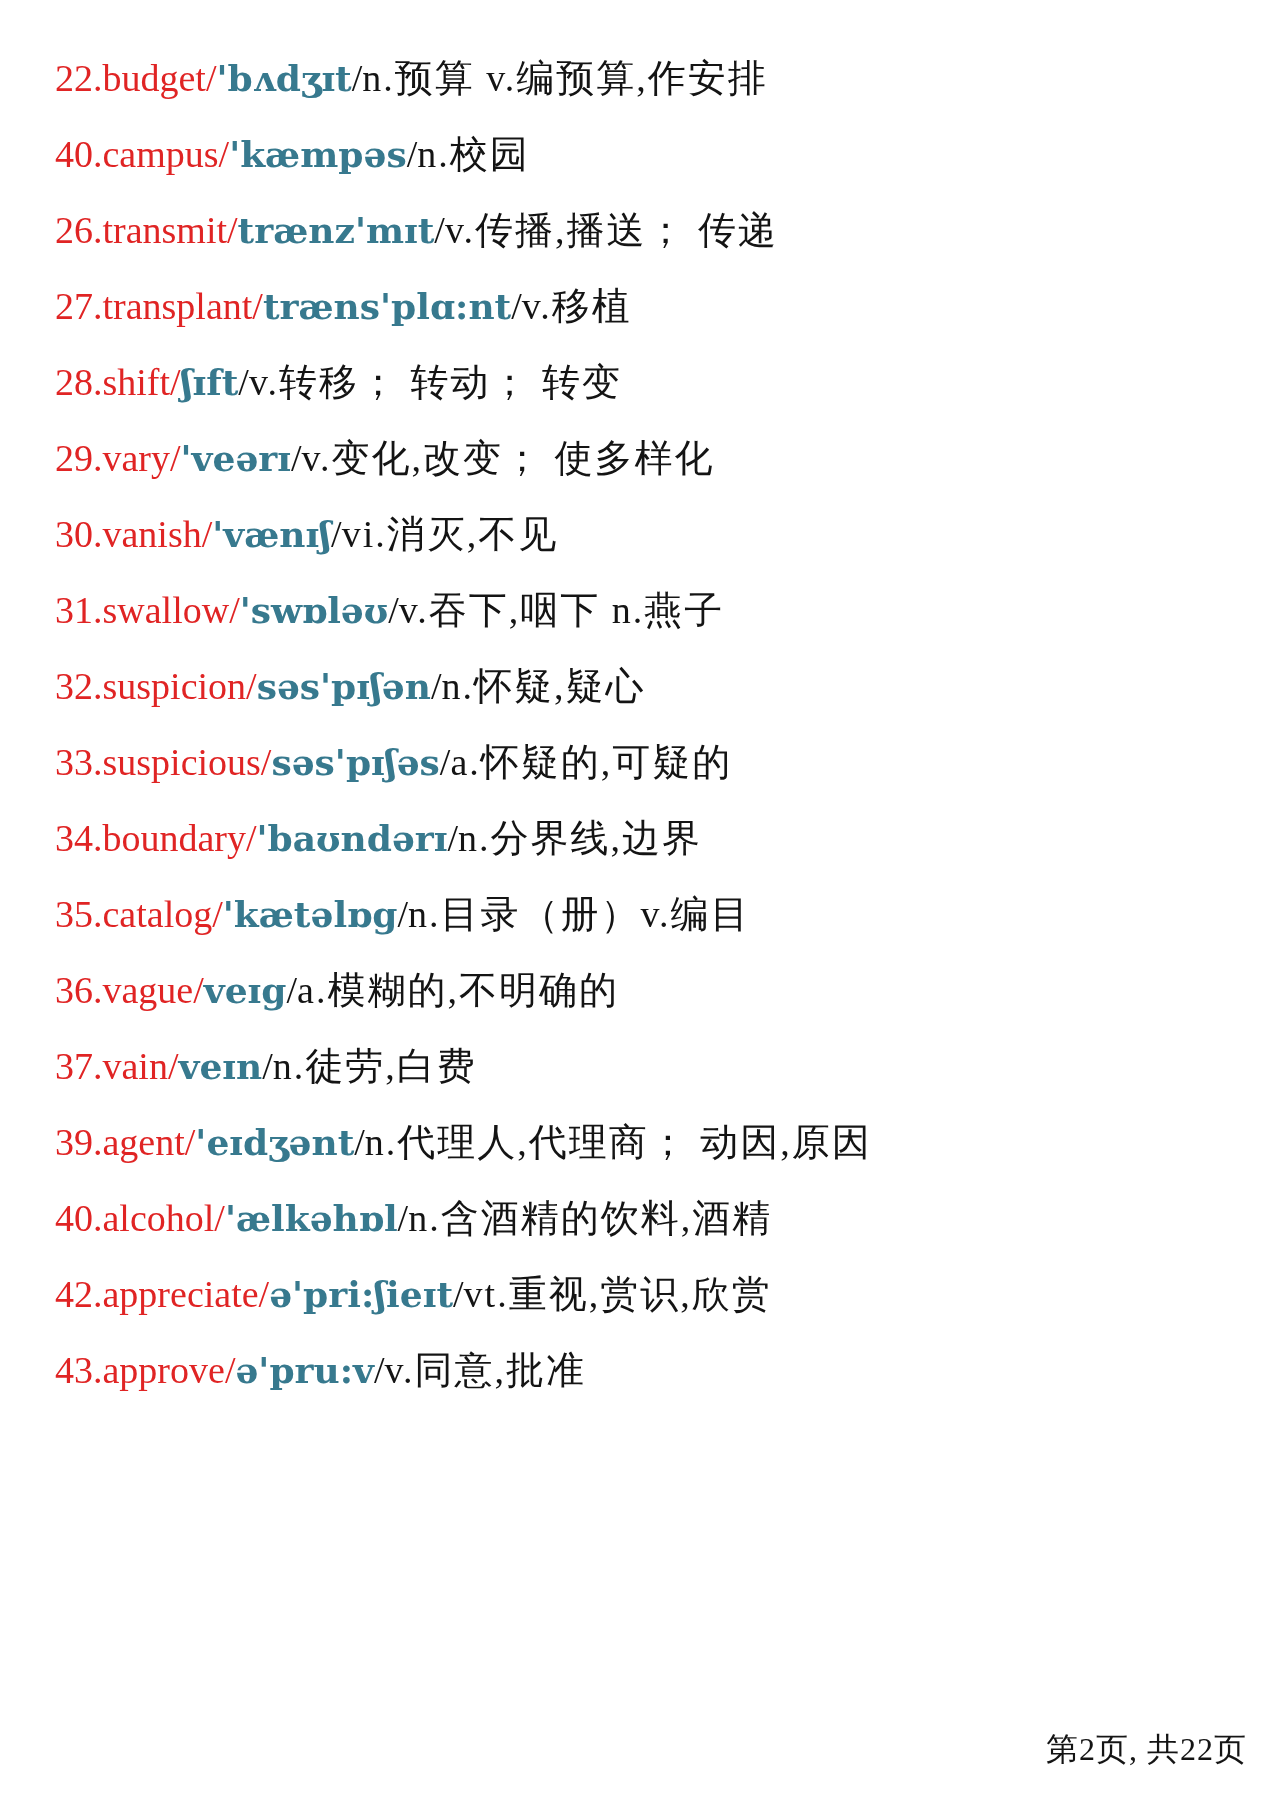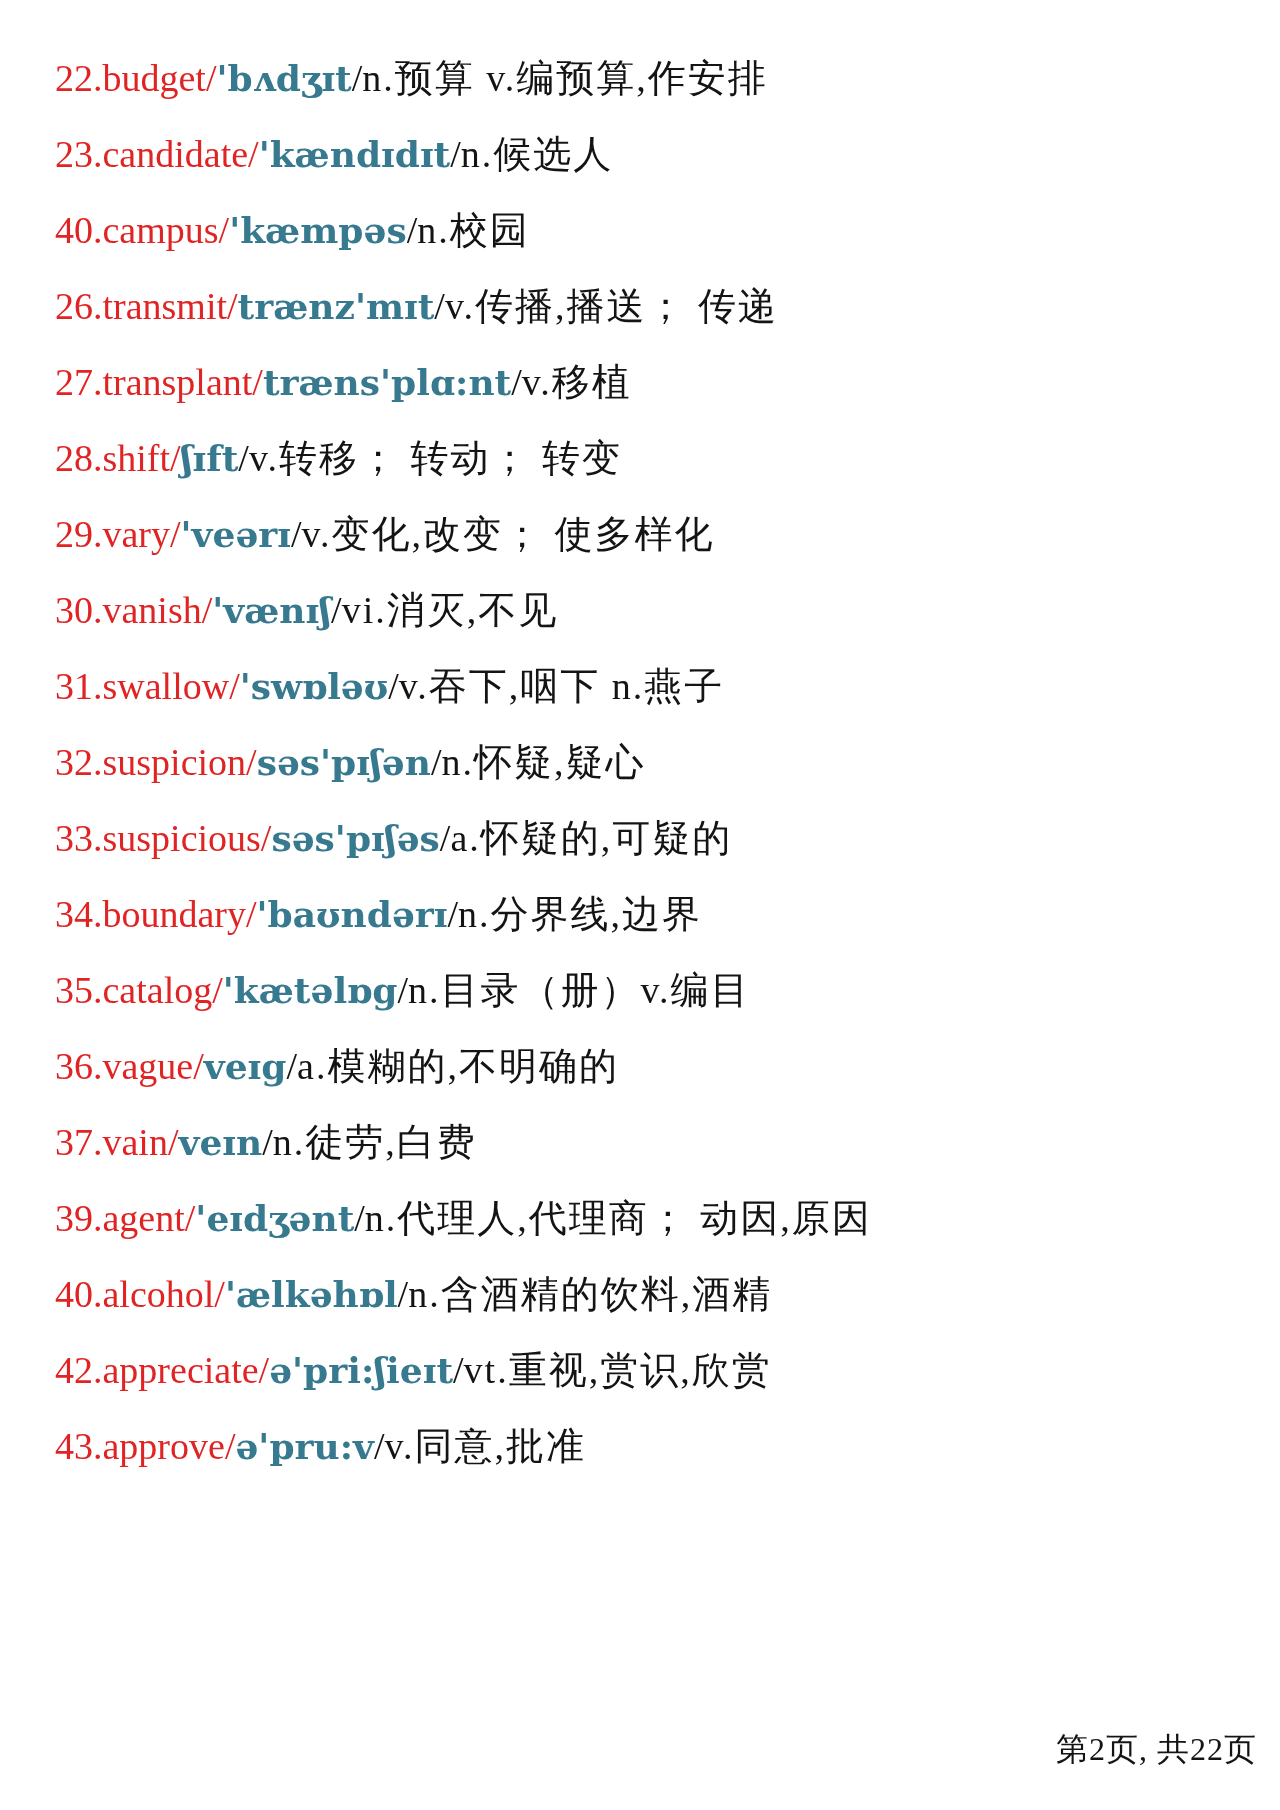--- a/index.html
+++ b/index.html
@@ -40,35 +40,34 @@
   }
   .seg-def, .seg-def-slash {
     color: var(--text-black);
   }
   .seg-def {
     letter-spacing: 2px;
   }
   .footer {
     position: absolute;
     top: 1728px;
-    right: 23px;
+    right: 33px;
     font-size: 32px;
     letter-spacing: 1px;
     color: var(--text-black);
   }
 </style>
 </head>
 <body>
 
 <div class="page">
 
   <main class="list">
   <div class="entry"><span class="seg-word">22</span><span class="seg-word">.</span><span class="seg-word">budget</span><span class="seg-word">/</span><span class="seg-ipa">'bʌdʒɪt</span><span class="seg-def-slash">/</span><span class="seg-def">n.预算 v.编预算,作安排</span></div>
 
-  <div class="entry"><span class="seg-word">23</span><span class="seg-word">.</span><span class="seg-word">candidate</span><span class="seg-word">/</span><span class="seg-ipa">'kændɪdɪt</span><span class="seg-def-slash">/</span><span class="seg-def">n.候选人</span></div>
 
   <div class="entry"><span class="seg-word">40</span><span class="seg-word">.</span><span class="seg-word">campus</span><span class="seg-word">/</span><span class="seg-ipa">'kæmpəs</span><span class="seg-def-slash">/</span><span class="seg-def">n.校园</span></div>
 
 
   <div class="entry"><span class="seg-word">26</span><span class="seg-word">.</span><span class="seg-word">transmit</span><span class="seg-word">/</span><span class="seg-ipa">trænz'mɪt</span><span class="seg-def-slash">/</span><span class="seg-def">v.传播,播送； 传递</span></div>
 
   <div class="entry"><span class="seg-word">27</span><span class="seg-word">.</span><span class="seg-word">transplant</span><span class="seg-word">/</span><span class="seg-ipa">træns'plɑ:nt</span><span class="seg-def-slash">/</span><span class="seg-def">v.移植</span></div>
 
   <div class="entry"><span class="seg-word">28</span><span class="seg-word">.</span><span class="seg-word">shift</span><span class="seg-word">/</span><span class="seg-ipa">ʃɪft</span><span class="seg-def-slash">/</span><span class="seg-def">v.转移； 转动； 转变</span></div>
 

